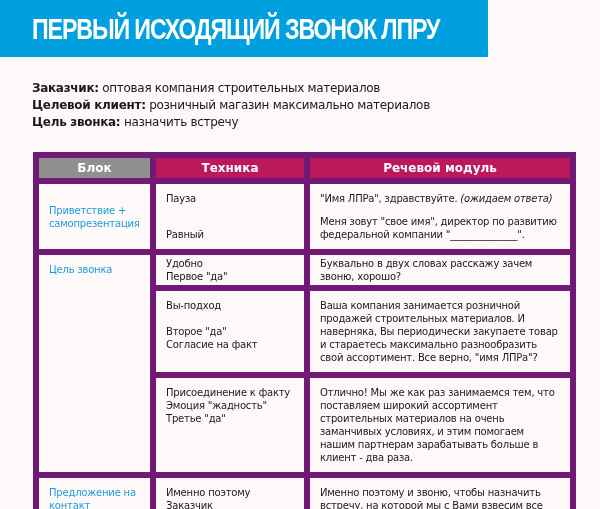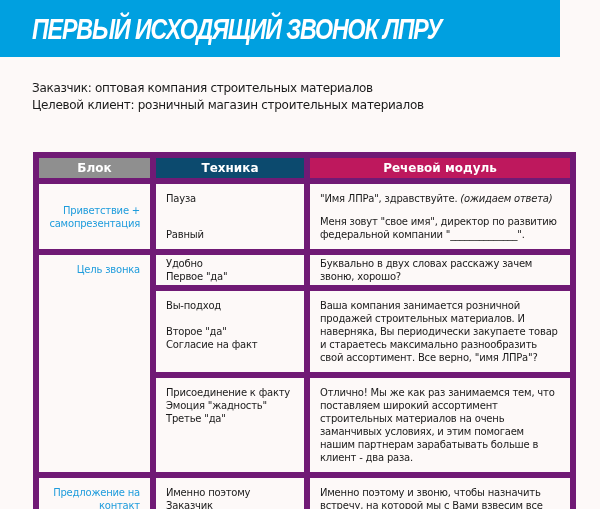--- a/index.html
+++ b/index.html
@@ -1,40 +1,41 @@
 <!DOCTYPE html>
 <html><head>
 <meta charset="utf-8">
 <style>
   html, body { margin:0; padding:0; }
   body { width:600px; height:509px; background:#fdf9f8; overflow:hidden; position:relative; font-family:"DejaVu Sans", sans-serif; color:#1a1a1a; }
-  .banner { position:absolute; left:0; top:0; width:560px; height:57px; background:#00a0e0;font-style:italic; }
+  .banner { position:absolute; left:0; top:0; width:488px; height:57px; background:#00a0e0; }
   .banner-title { position:absolute; left:32px; top:9px; color:#fff; font-family:"Liberation Sans", sans-serif; font-weight:bold; font-size:29px; letter-spacing:-1.4px; transform:scaleX(0.8); transform-origin:left center; white-space:nowrap; line-height:40px; }
   .info { position:absolute; left:32px; top:80px; font-size:12px; line-height:17px; }
-  .info b { font-weight:normal; }
+  .info b { font-weight:bold; }
   .info-line { white-space:nowrap; letter-spacing:-0.3px; }
   table { position:absolute; left:33px; top:152px; width:537px; border-collapse:collapse; table-layout:fixed; font-size:10px; line-height:13px; }
   th, td { border:6px solid #701a75; padding:0; vertical-align:top; }
   th { height:20px; color:#fff; font-weight:bold; font-size:12px; text-align:center; vertical-align:middle; }
-  th.c1 { background:#8f8f8f; } th.c2 { background:#0c4a6e; } th.c3 { background:#be185d; }
+  th.c1 { background:#8f8f8f; } th.c2 { background:#be185d; } th.c3 { background:#be185d; }
   td .in { padding:8px 10px; letter-spacing:-0.2px; }
-  .blue { color:#1e9cdc;text-align:right; }
+  .blue { color:#1e9cdc; }
   .gap { height:13px; }
   .it { font-style:italic;text-align:center; }
 </style>
 </head>
 <body>
 
 <div class="banner">
   <div class="banner-title">ПЕРВЫЙ ИСХОДЯЩИЙ ЗВОНОК ЛПРУ</div>
 </div>
 
 <div class="info">
   <div class="info-line"><b>Заказчик:</b><span> оптовая компания строительных материалов</span></div>
-  <div class="info-line"><b>Целевой клиент:</b><span> розничный магазин строительных материалов</span></div>
+  <div class="info-line"><b>Целевой клиент:</b><span> розничный магазин максимально материалов</span></div>
+  <div class="info-line"><b>Цель звонка:</b><span> назначить встречу</span></div>
 </div>
 
 <table>
   <colgroup>
       <col style="width:117px">
       <col style="width:154px">
       <col style="width:266px">
     </colgroup>
   <tbody>
       <tr>

